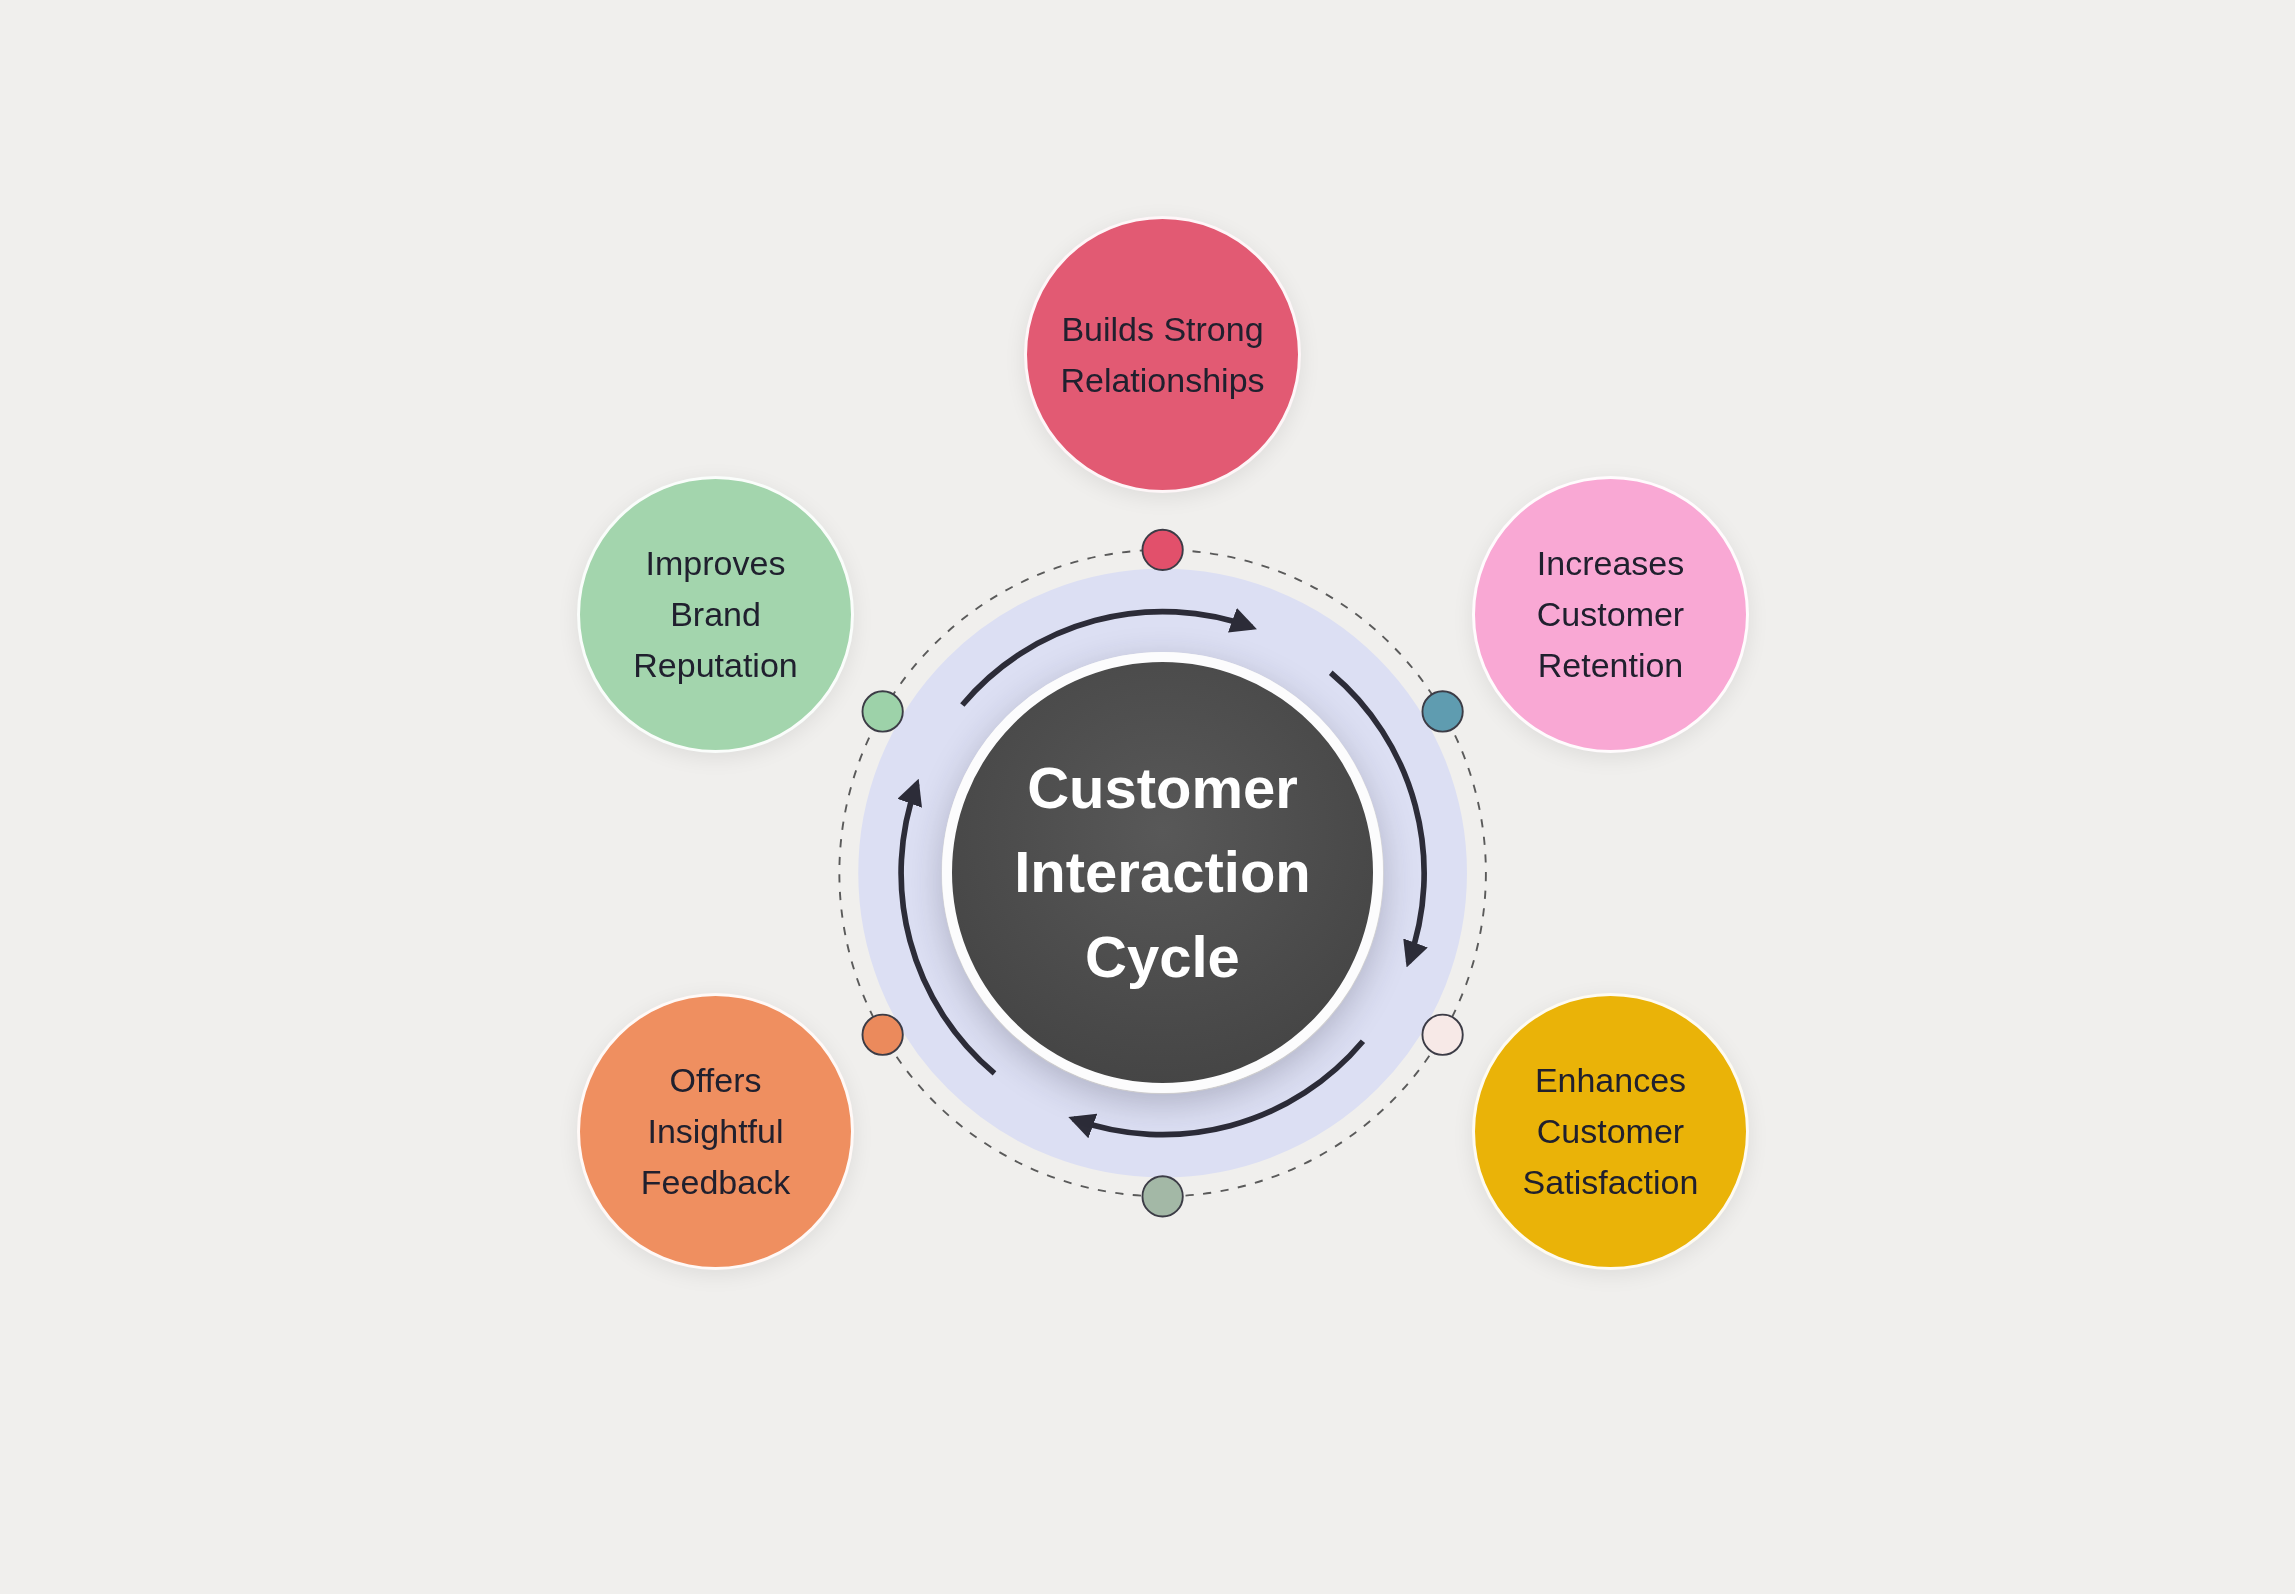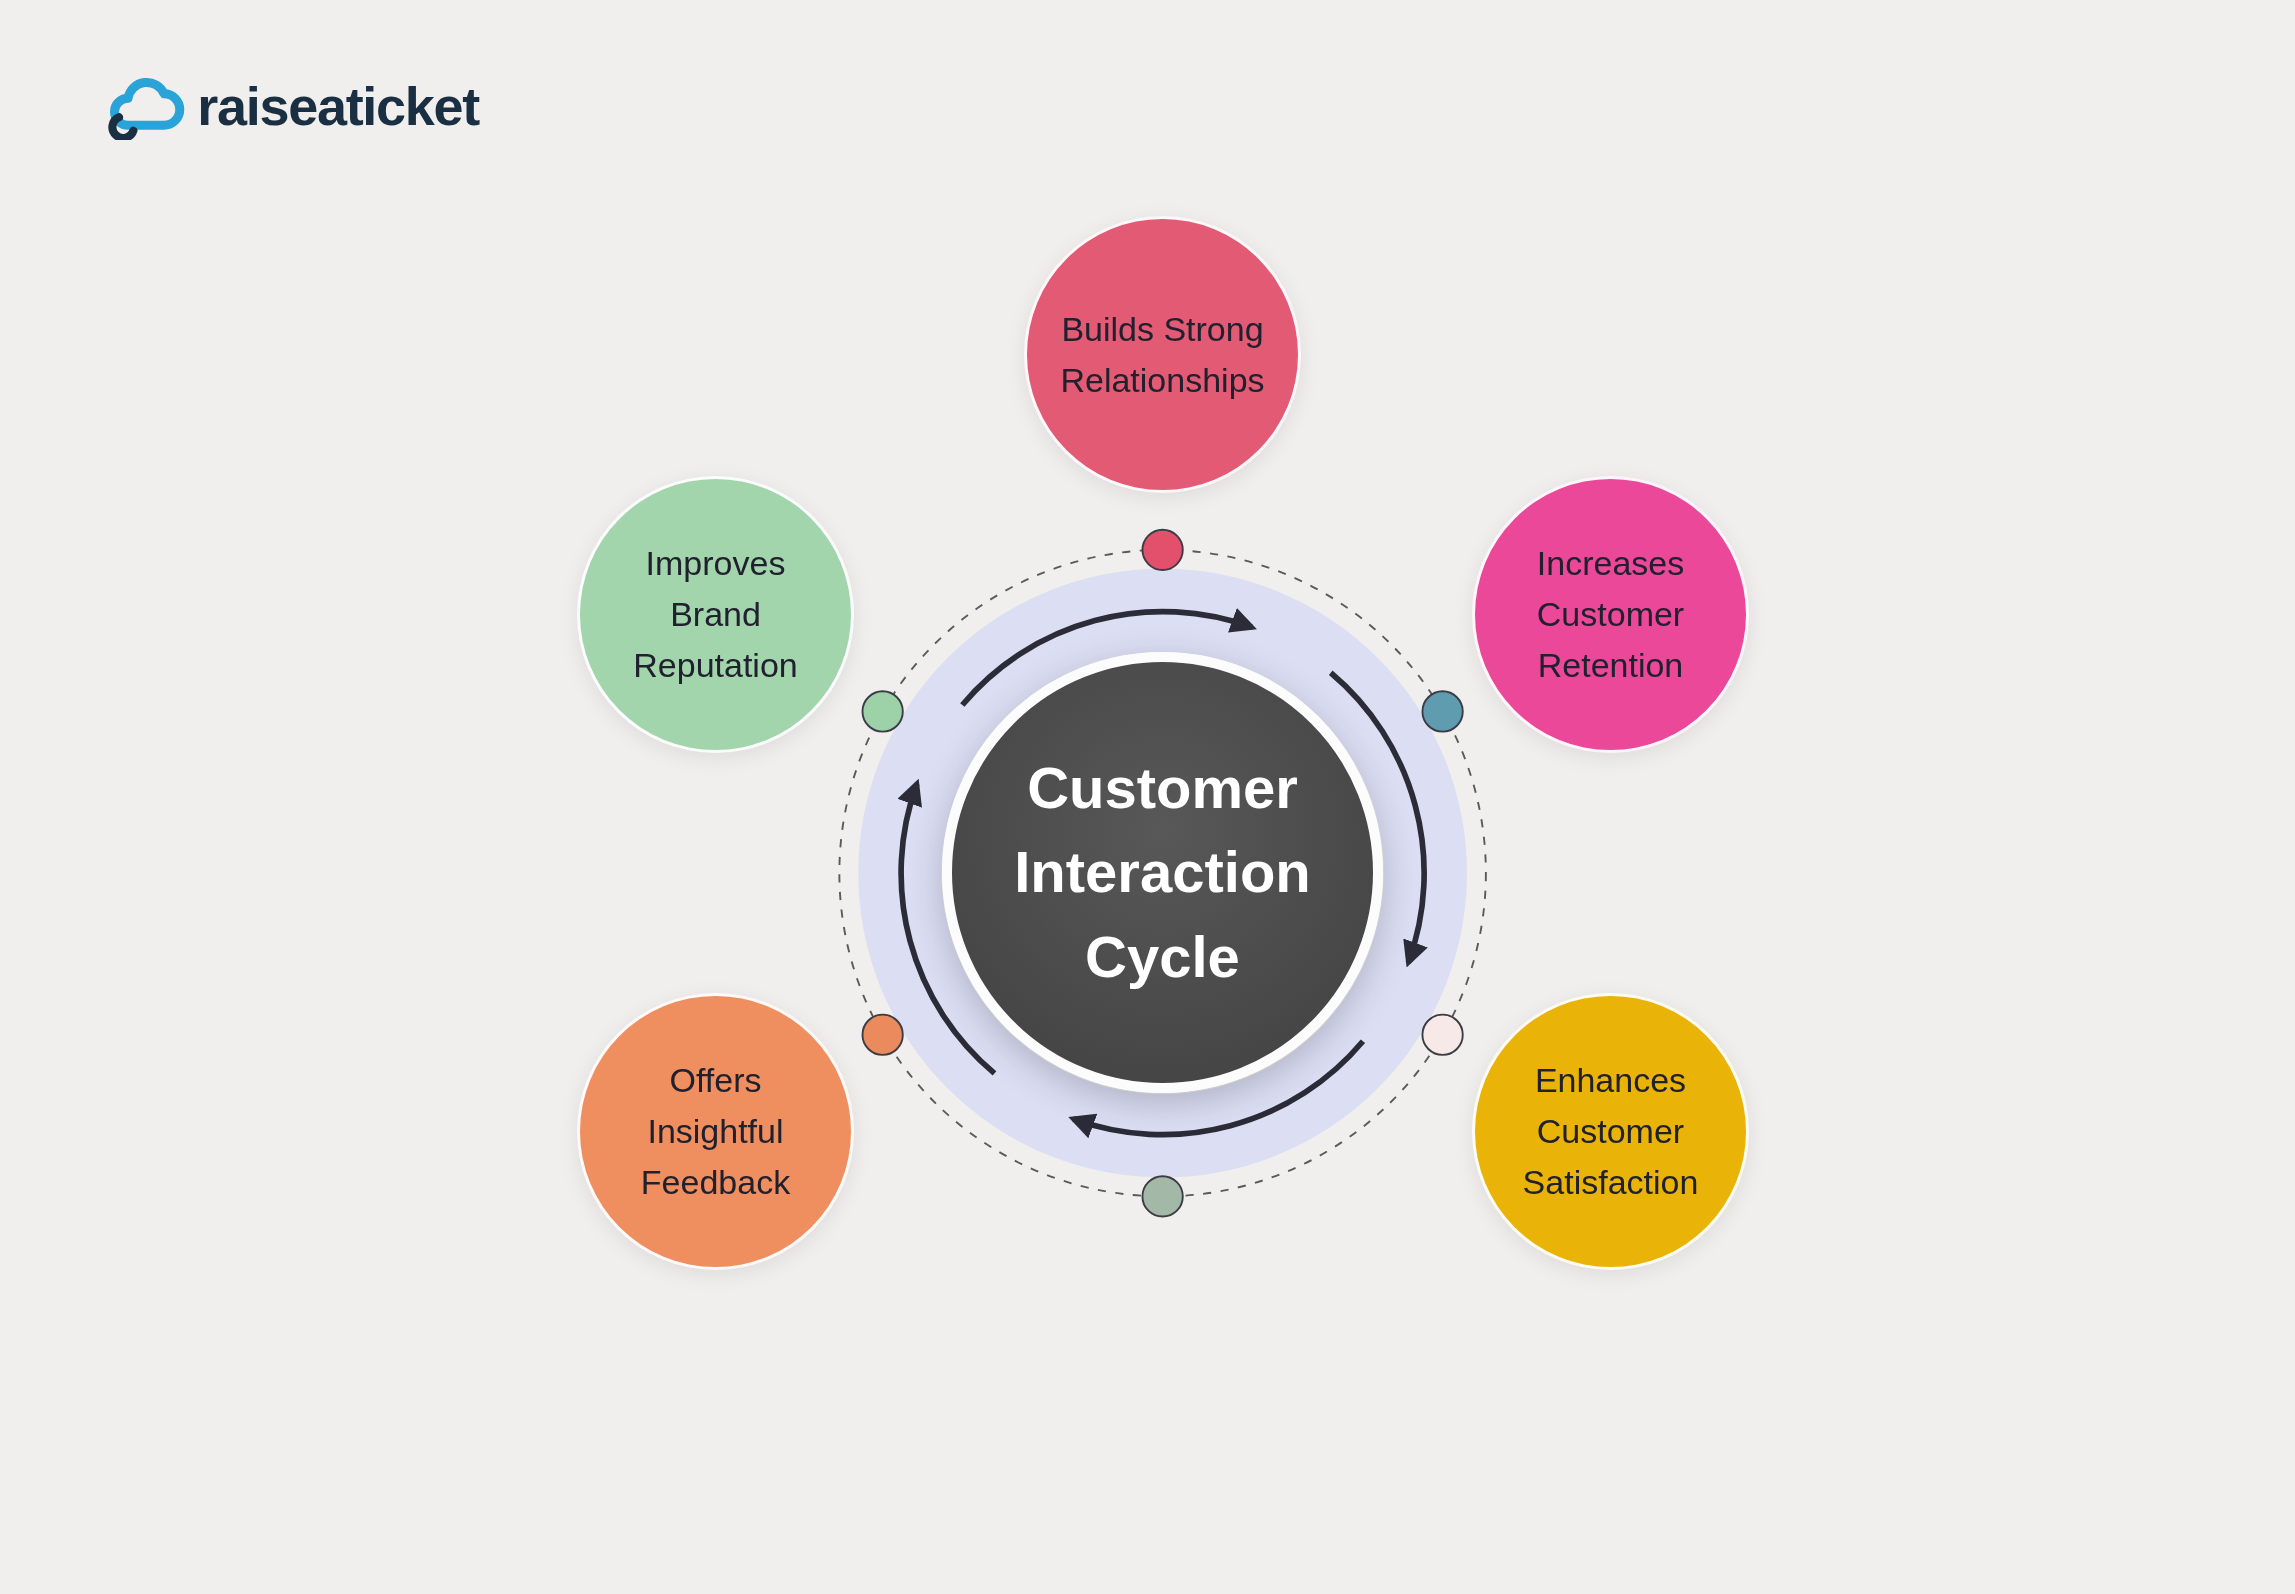--- a/index.html
+++ b/index.html
@@ -33,27 +33,20 @@
                    border:10px solid #fcfcfd;
                    display:flex; align-items:center; justify-content:center; text-align:center;
                    box-shadow:0 10px 34px rgba(40,40,60,0.25); }
   .center-circle .title { color:#ffffff; font-size:58px; font-weight:700; line-height:1.45; white-space:pre-line; }
 </style>
 </head>
 <body>
 
 <div class="page">
 
-  <div class="logo">
-    <svg class="logo-icon" viewBox="0 0 100 76">
-      <path d="M 30 60 A 15 15 0 0 1 30 30 A 21 21 0 0 1 70 25 A 16 16 0 0 1 70 60 Z" fill="none" stroke-width="10" stroke-linejoin="round" stroke-linecap="round" style="stroke: rgb(42, 163, 216);"></path>
-      <path d="M 36 66 A 12 12 0 1 1 20 51" fill="none" stroke-width="9" stroke-linecap="round" style="stroke: rgb(27, 47, 66);"></path>
-    </svg>
-    <span class="logo-text">raiseaticket</span>
-  </div>
 
   <svg class="underlay" viewBox="0 0 3642 2530">
     <defs>
       <marker id="arrowhead" viewBox="0 0 10 10" refX="8" refY="5" markerWidth="4.6" markerHeight="4.6" orient="auto" markerUnits="strokeWidth">
         <path d="M0,0 L10,5 L0,10 z" style="fill: rgb(44, 44, 56);"></path>
       </marker>
     </defs>
 
     <circle cx="1845" cy="1385" r="513" fill="none" stroke-width="3" stroke-dasharray="13 15" style="stroke: rgb(90, 90, 90);"></circle>
 
@@ -74,21 +67,21 @@
       <circle cx="1400.7" cy="1641.5" r="32" style="fill: rgb(235, 138, 92);"></circle>
       <circle cx="1400.7" cy="1128.5" r="32" style="fill: rgb(157, 210, 169);"></circle>
     </g>
   </svg>
 
   <div class="satellite pos-top" style="background: rgb(226, 90, 115);">
     <span class="label">Builds Strong
 Relationships</span>
   </div>
 
-  <div class="satellite pos-ur" style="background: #ec4899; justify-content: center;">
+  <div class="satellite pos-ur" style="background: #f9a8d4; justify-content: center;">
     <span class="label">Increases
 Customer
 Retention</span>
   </div>
 
   <div class="satellite pos-lr" style="background: #eab308;">
     <span class="label">Enhances
 Customer
 Satisfaction</span>
   </div>

